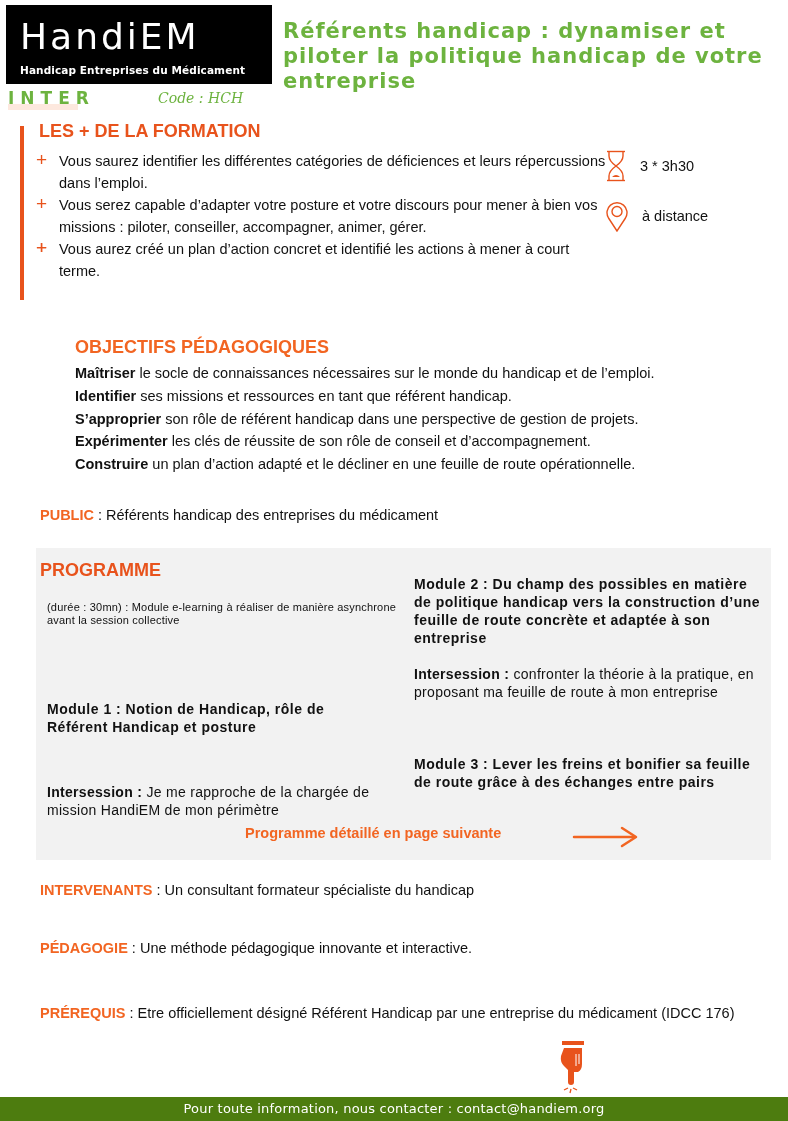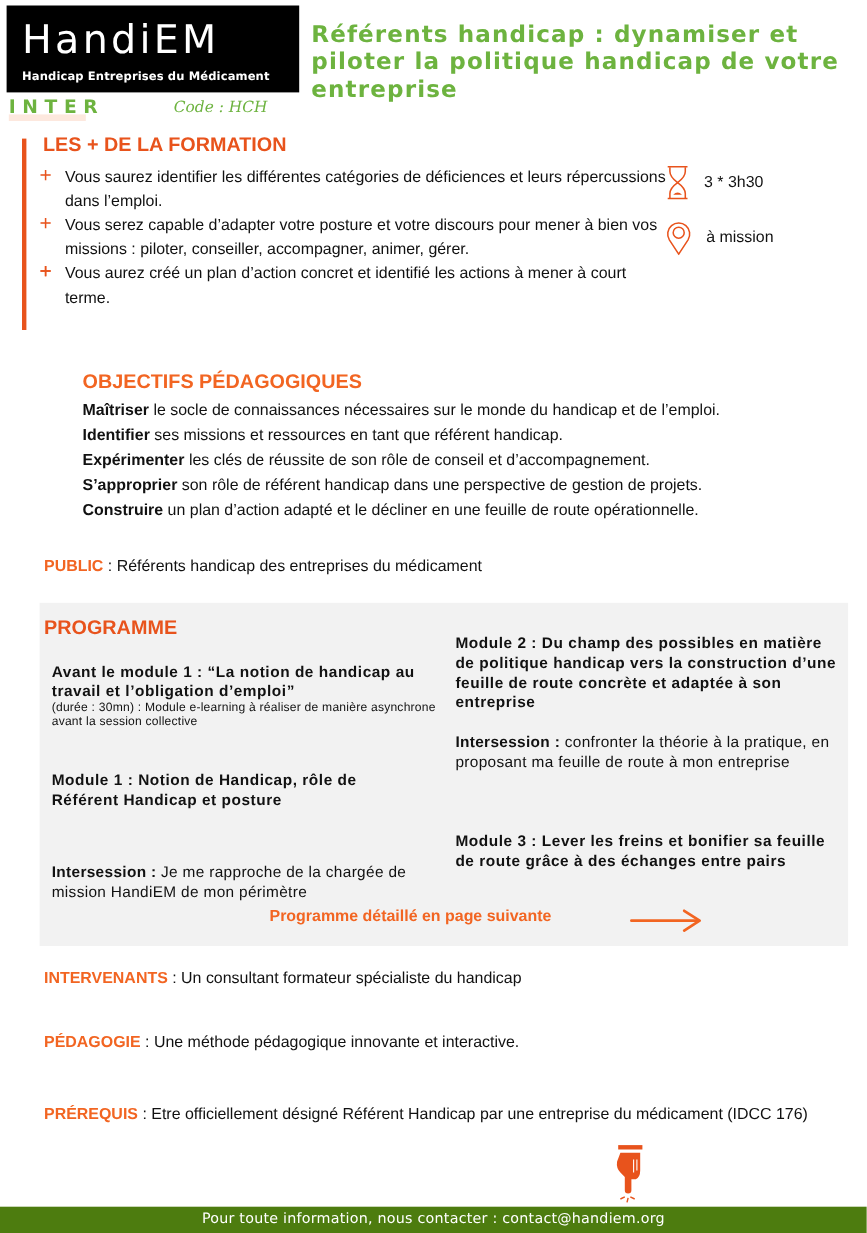--- a/index.html
+++ b/index.html
@@ -93,39 +93,38 @@
     <path d="M4 30 L4 26 Q4 21 11 16 Q18 21 18 26 L18 30"></path>
     <path d="M7 27 Q11 23 15 27 Z" fill="#e8531c" stroke="none"></path>
   </svg>
   <span class="side-text">3 * 3h30</span>
 </div>
 <div id="location-row" class="abs">
   <svg width="24" height="32" viewBox="0 0 24 32" fill="none" stroke="#e8531c" stroke-width="1.4">
     <path d="M12 31 L3.5 18 A10 10 0 1 1 20.5 18 Z"></path>
     <circle cx="12" cy="11.5" r="5"></circle>
   </svg>
-  <span class="side-text">à mission</span>
+  <span class="side-text">à distance</span>
 </div>
 
 <h2 id="obj-title" class="abs">OBJECTIFS PÉDAGOGIQUES</h2>
 <ul id="obj-list" class="abs">
   <li><b>Maîtriser</b><span> le socle de connaissances nécessaires sur le monde du handicap et de l’emploi.</span></li>
   <li><b>Identifier</b><span> ses missions et ressources en tant que référent handicap.</span></li>
+  <li><b>S’approprier</b><span> son rôle de référent handicap dans une perspective de gestion de projets.</span></li>
   <li><b>Expérimenter</b><span> les clés de réussite de son rôle de conseil et d’accompagnement.</span></li>
-  <li><b>S’approprier</b><span> son rôle de référent handicap dans une perspective de gestion de projets.</span></li>
   <li><b>Construire</b><span> un plan d’action adapté et le décliner en une feuille de route opérationnelle.</span></li>
 </ul>
 
 <p id="public" class="abs"><span class="lbl">PUBLIC</span><span> : Référents handicap des entreprises du médicament</span></p>
 
 <div id="prog-box" class="abs"></div>
 <h2 id="prog-title" class="abs">PROGRAMME</h2>
 
 <div id="pre-mod" class="abs">
-  <div class="mod-title">Avant le module 1 : “La notion de handicap au travail et l’obligation d’emploi”</div>
   <div class="mod-note">(durée : 30mn) : Module e-learning à réaliser de manière asynchrone avant la session collective</div>
 </div>
 <div id="mod1" class="abs mod-title">Module 1 : Notion de Handicap, rôle de Référent Handicap et posture</div>
 <div id="inter1" class="abs mod-body"><b>Intersession :</b><span> Je me rapproche de la chargée de mission HandiEM de mon périmètre</span></div>
 
 <div id="mod2" class="abs mod-title">Module 2 : Du champ des possibles en matière de politique handicap vers la construction d’une feuille de route concrète et adaptée à son entreprise</div>
 <div id="inter2" class="abs mod-body"><b>Intersession :</b><span> confronter la théorie à la pratique, en proposant ma feuille de route à mon entreprise</span></div>
 <div id="mod3" class="abs mod-title">Module 3 : Lever les freins et bonifier sa feuille de route grâce à des échanges entre pairs</div>
 
 <a id="prog-link" class="abs">Programme détaillé en page suivante</a>

